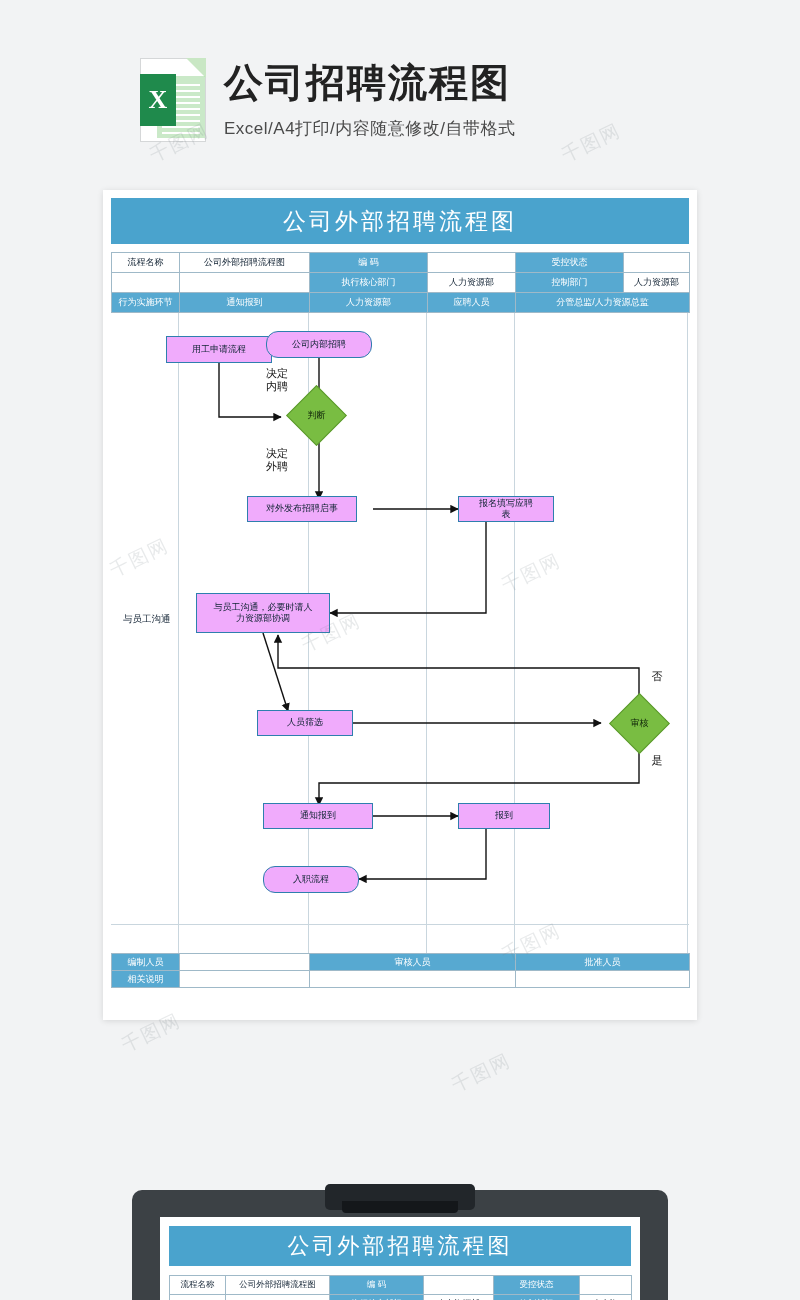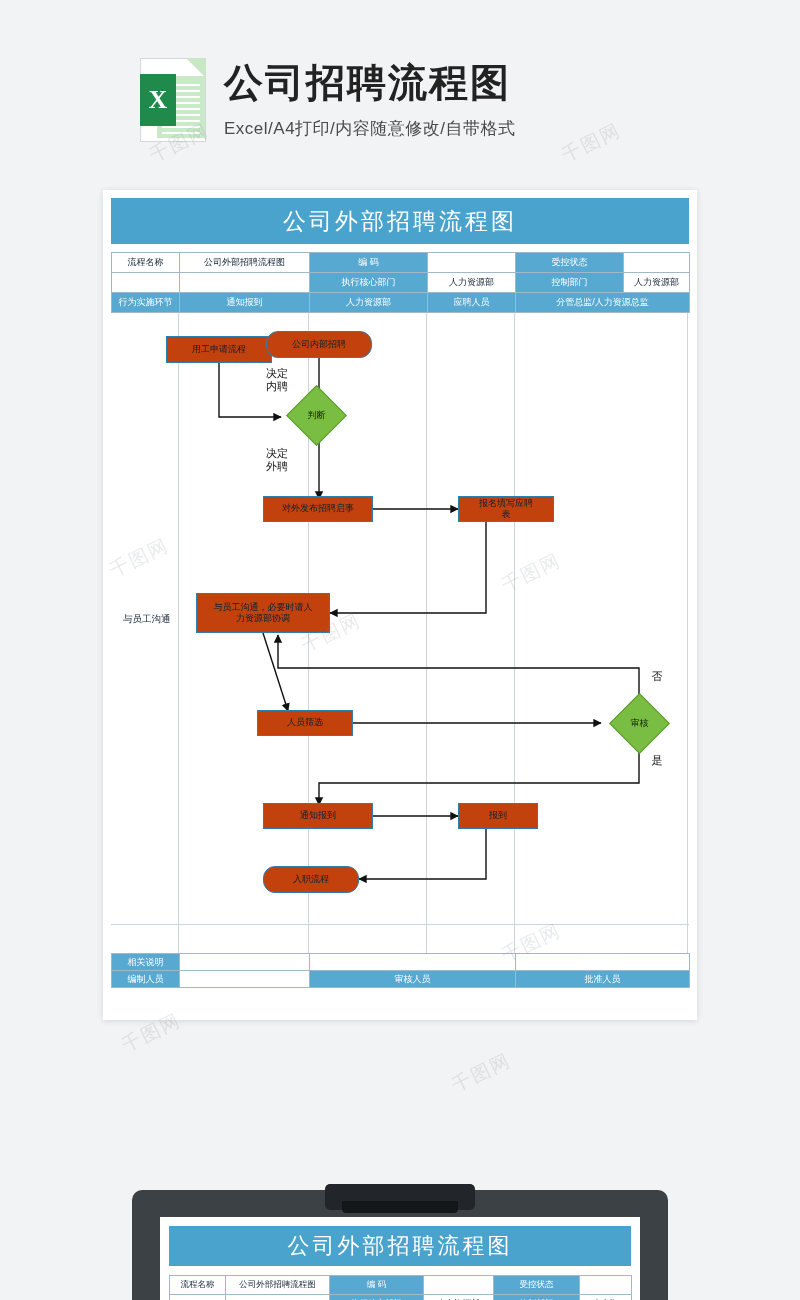--- a/index.html
+++ b/index.html
@@ -82,21 +82,21 @@
     position: relative; margin: 0 8px; width: 578px; height: 640px;
   }
   .vline { position: absolute; top: 0; bottom: 0; width: 1px; background: #c9d6de; }
   .hline { position: absolute; left: 0; right: 0; height: 1px; background: #c9d6de; }
 
   .lane-label {
     position: absolute; font-size: 9.5px; color: #123;
   }
 
   .node {
-    position: absolute; background: #c2410c; border: 1px solid #2e7fae;
+    position: absolute; background: #f0abfc; border: 1px solid #2e7fae;
     color: #0c2230; font-size: 9px; display: flex; align-items: center;
     justify-content: center; text-align: center; line-height: 1.25;
     padding: 1px 16px;
   }
   .node.round { border-radius: 12px; }
   .diamond {
     position: absolute; background: #79bd42; border: 1px solid #5d9a2f;
     transform: rotate(45deg);
   }
   .diamond-label {
@@ -270,58 +270,58 @@
     <div class="node round" style="left:155px; top:18px; width:106px; height:27px;">公司内部招聘</div>
 
     <div class="diamond" style="left:184px; top:81px; width:43px; height:43px;"></div>
     <div class="diamond-label" style="left:184px; top:81px; width:43px; height:43px;">判断</div>
 
     <div class="edge-label" style="left:148px; top:54px; width:36px; white-space:pre;">决定
 内聘</div>
     <div class="edge-label" style="left:148px; top:134px; width:36px; white-space:pre;">决定
 外聘</div>
 
-    <div class="node" style="left:152px; top:183px; width:110px; height:26px;">对外发布招聘启事</div>
+    <div class="node" style="left:136px; top:183px; width:110px; height:26px;">对外发布招聘启事</div>
     <div class="node" style="left:347px; top:183px; width:96px;  height:26px;">报名填写应聘表</div>
 
     <div class="node" style="left:85px;  top:280px; width:134px; height:40px;">与员工沟通，必要时请人力资源部协调</div>
 
     <div class="node" style="left:146px; top:397px; width:96px; height:26px;">人员筛选</div>
 
     <div class="diamond" style="left:507px; top:389px; width:43px; height:43px;"></div>
     <div class="diamond-label" style="left:507px; top:389px; width:43px; height:43px;">审核</div>
 
     <div class="edge-label" style="left:536px; top:357px; width:20px;">否</div>
     <div class="edge-label" style="left:536px; top:441px; width:20px;">是</div>
 
     <div class="node" style="left:152px; top:490px; width:110px; height:26px;">通知报到</div>
-    <div class="node" style="left:347px; top:490px; width:80px;  height:26px;">报到</div>
+    <div class="node" style="left:347px; top:490px; width:92px;  height:26px;">报到</div>
 
     <div class="node round" style="left:152px; top:553px; width:96px; height:27px;">入职流程</div>
   </div>
 
   <table class="foot">
     <colgroup>
       <col style="width:68px">
         <col style="width:130px">
         <col style="width:206px">
         <col style="width:174px">
     </colgroup>
     <tbody id="foot-body">
         <tr>
-          <td class="fill">相关说明</td>
-          <td></td>
-          <td></td>
-          <td></td>
+          <td class="fill">编制人员</td>
+          <td></td>
+          <td class="fill">审核人员</td>
+          <td class="fill">批准人员</td>
         </tr>
         <tr>
-          <td class="fill">编制人员</td>
-          <td></td>
-          <td class="fill">审核人员</td>
-          <td class="fill">批准人员</td>
+          <td class="fill">相关说明</td>
+          <td></td>
+          <td></td>
+          <td></td>
         </tr>
       </tbody>
   </table>
 </div>
 
 <div class="wm" style="left:148px; top:130px;">千图网</div>
 <div class="wm" style="left:560px; top:130px;">千图网</div>
 <div class="wm" style="left:108px; top:545px;">千图网</div>
 <div class="wm" style="left:500px; top:560px;">千图网</div>
 <div class="wm" style="left:300px; top:620px;">千图网</div>

